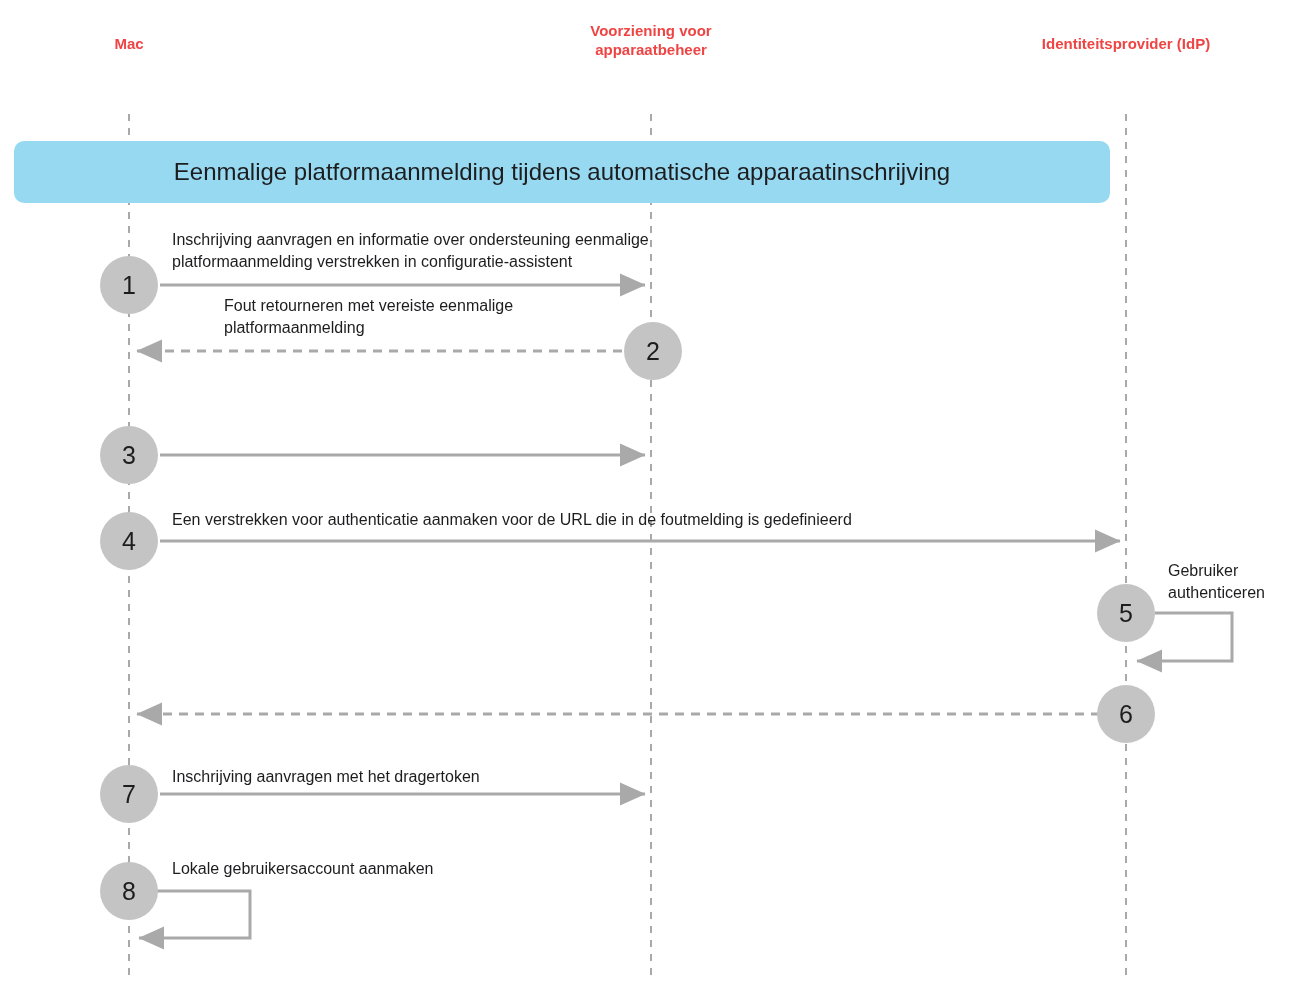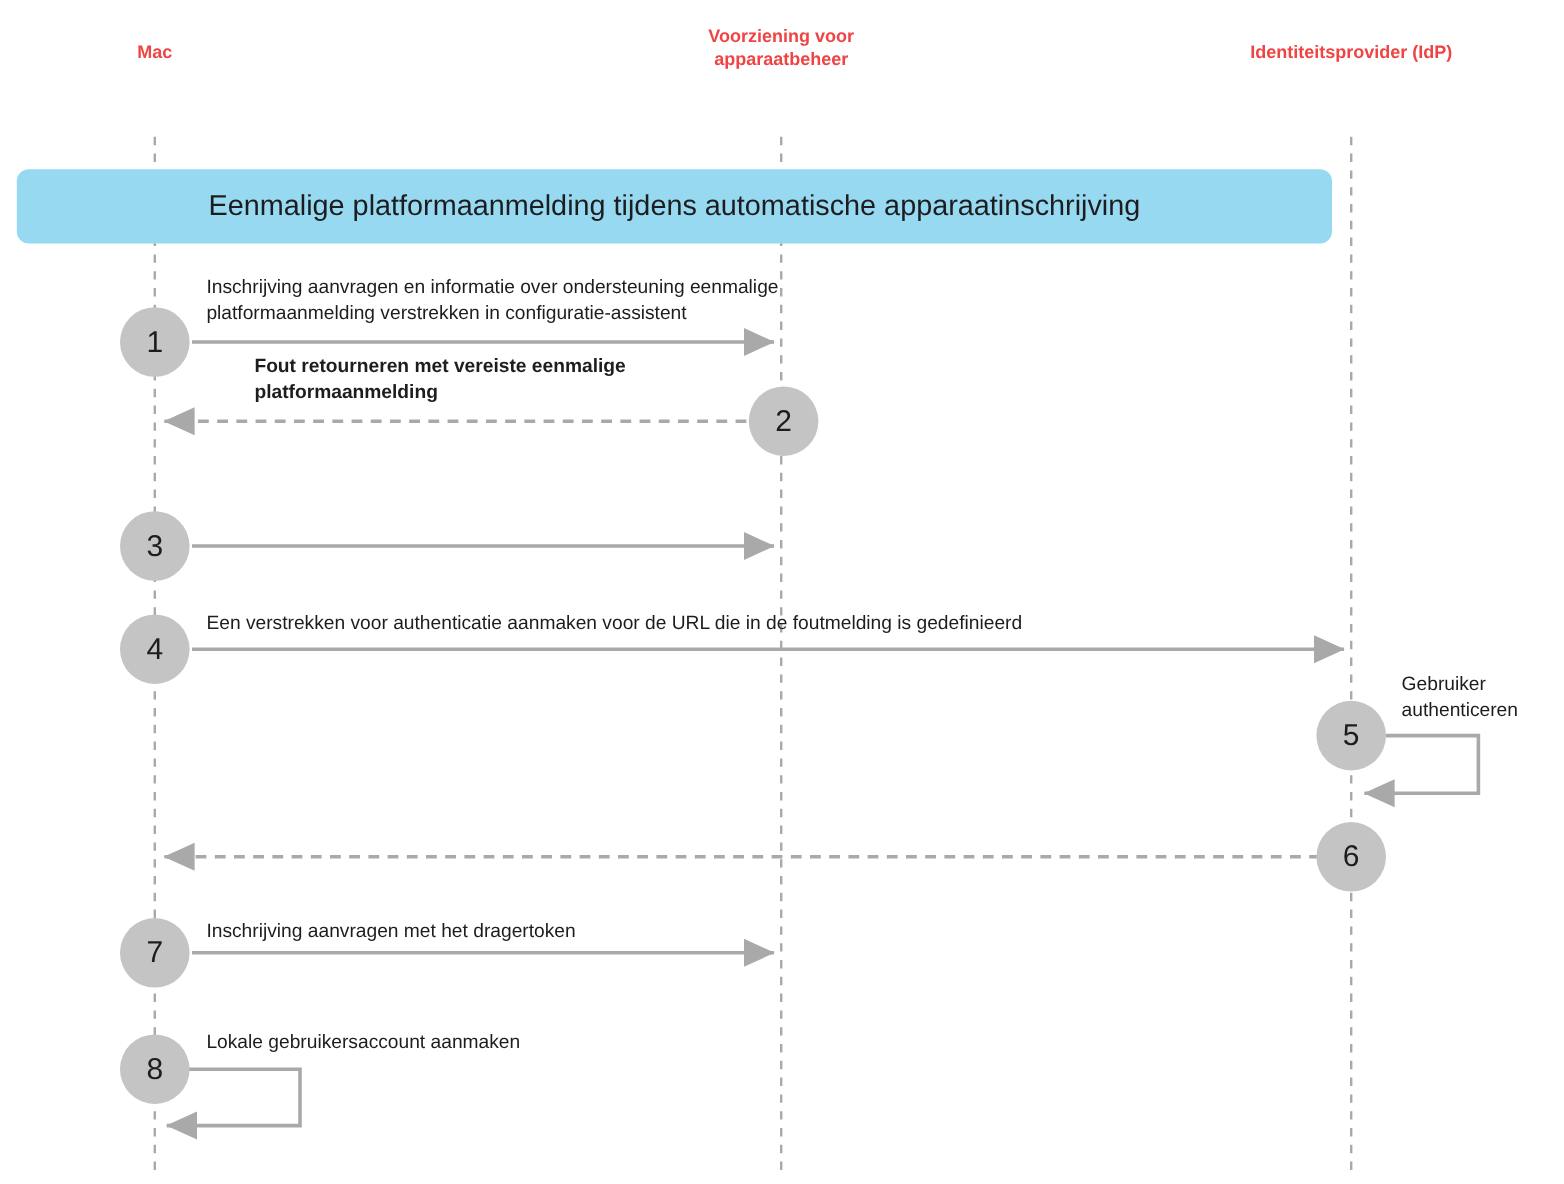--- a/index.html
+++ b/index.html
@@ -121,21 +121,21 @@
   <div class="step-badge" style="left:624px; top:322px;">2</div>
   <div class="step-badge" style="left:100px; top:426px;">3</div>
   <div class="step-badge" style="left:100px; top:512px;">4</div>
   <div class="step-badge" style="left:1097px; top:584px;">5</div>
   <div class="step-badge" style="left:1097px; top:685px;">6</div>
   <div class="step-badge" style="left:100px; top:765px;">7</div>
   <div class="step-badge" style="left:100px; top:862px;">8</div>
 
   <div class="msg-label" style="left:172px; top:229px; width:700px;">Inschrijving aanvragen en informatie over ondersteuning eenmalige
 platformaanmelding verstrekken in configuratie-assistent</div>
-  <div class="msg-label" style="left:212px; top:295px; width:420px;font-weight:bold;">Fout retourneren met vereiste eenmalige
+  <div class="msg-label" style="left:224px; top:295px; width:420px;">Fout retourneren met vereiste eenmalige
 platformaanmelding</div>
   <div class="msg-label" style="left:172px; top:509px; width:990px;">Een verstrekken voor authenticatie aanmaken voor de URL die in de foutmelding is gedefinieerd</div>
   <div class="msg-label" style="left:1168px; top:560px; width:140px;">Gebruiker
 authenticeren</div>
   <div class="msg-label" style="left:172px; top:858px; width:500px;">Lokale gebruikersaccount aanmaken</div>
   <div class="msg-label" style="left:172px; top:766px; width:500px;">Inschrijving aanvragen met het dragertoken</div>
 
 </div>
 
 </body></html>

